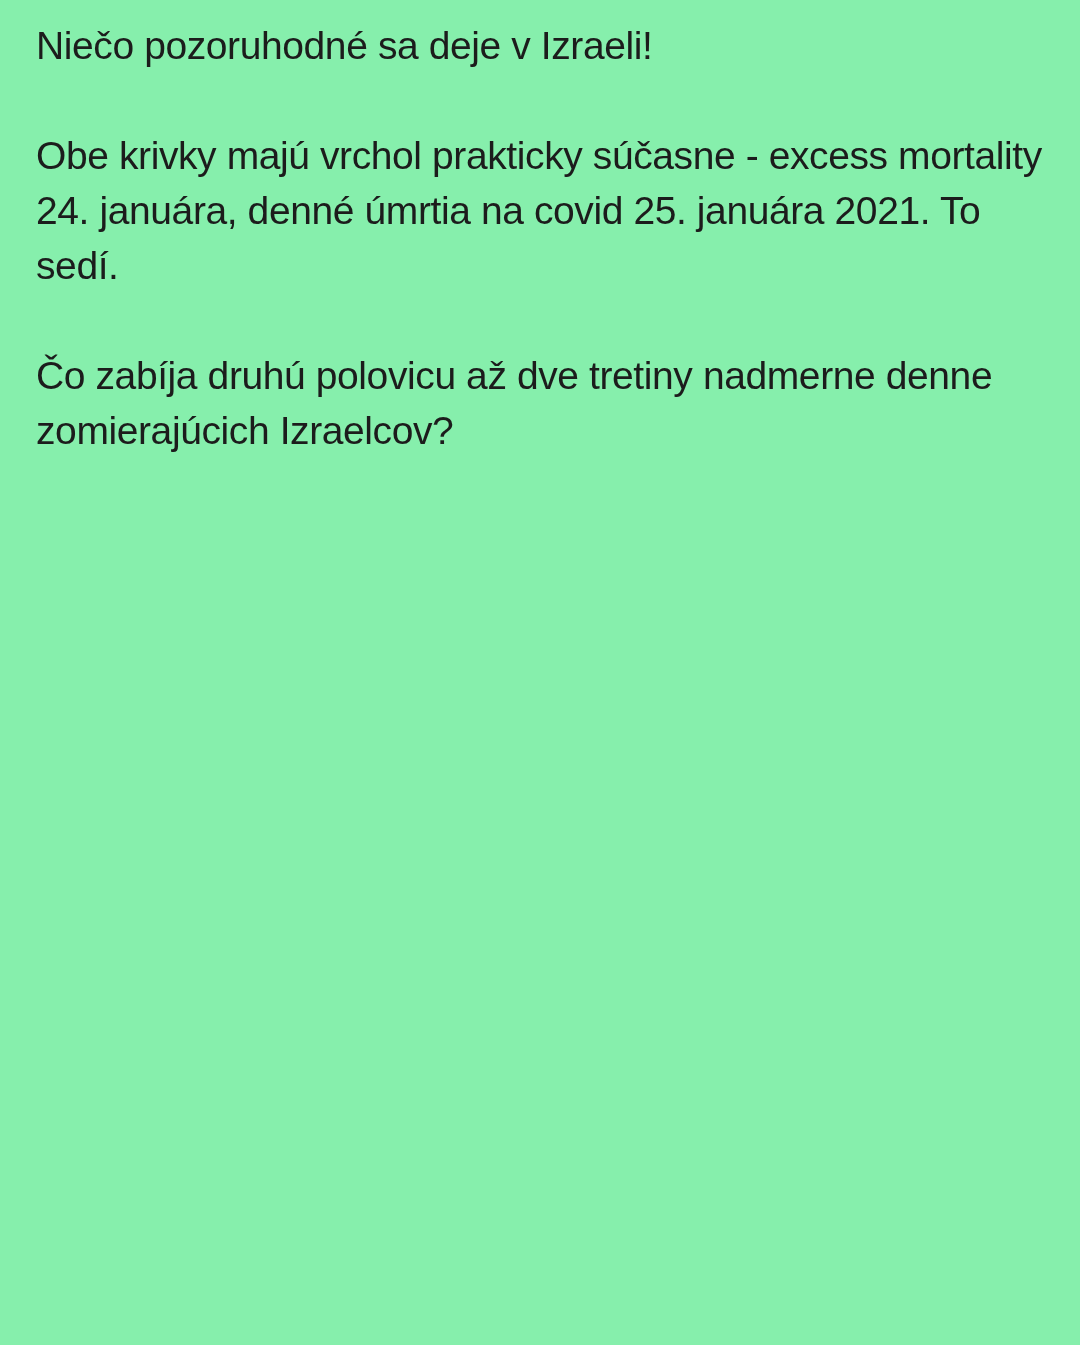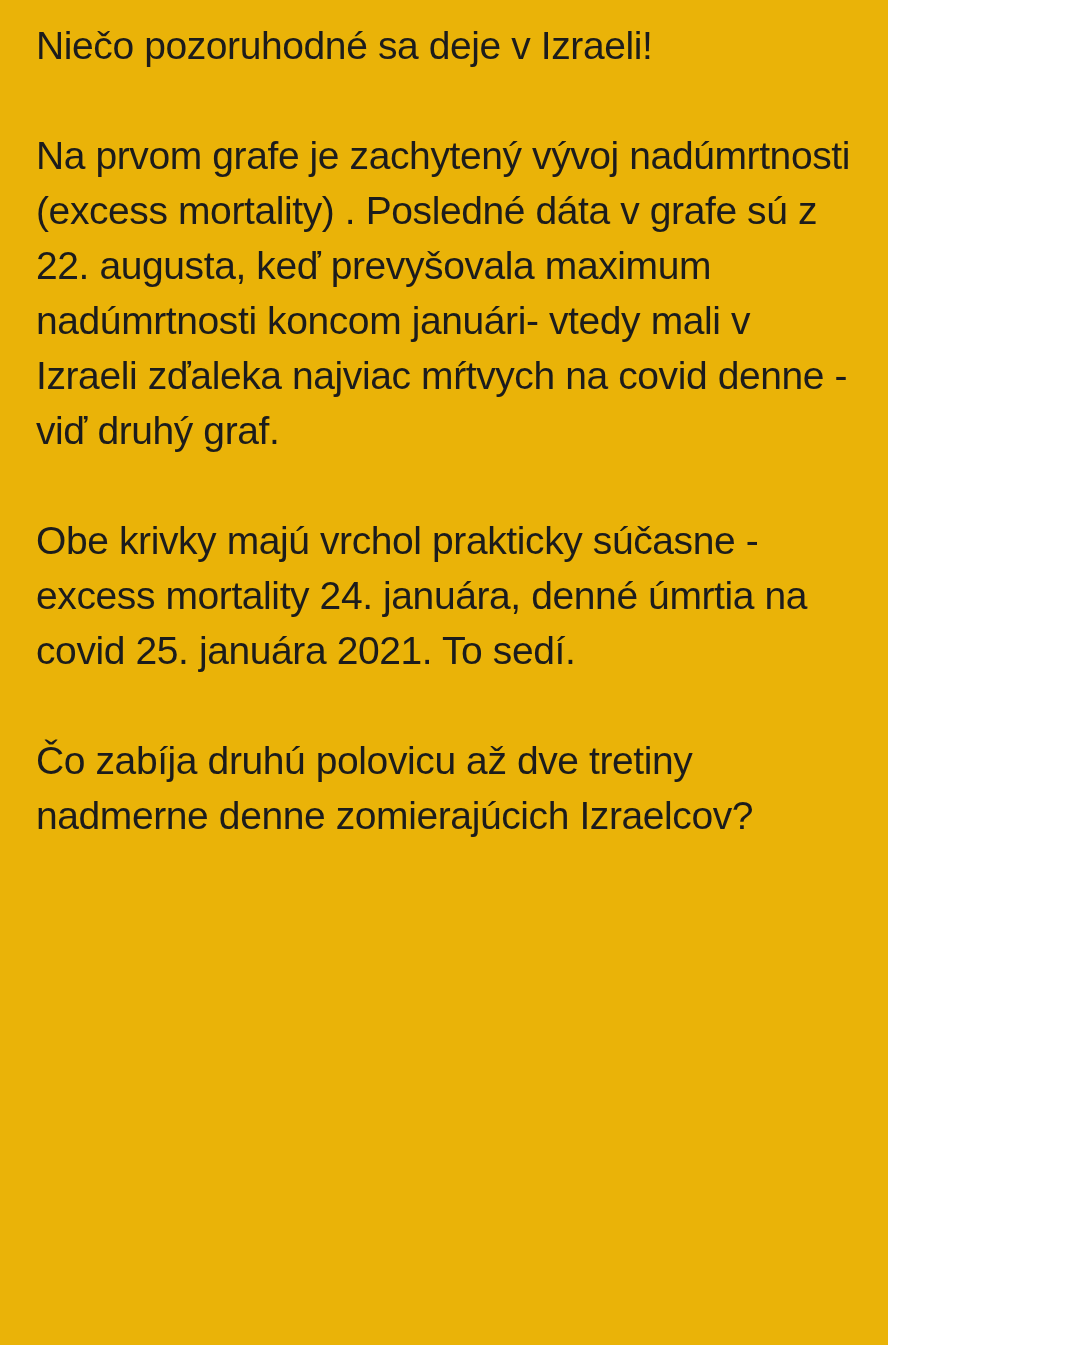--- a/index.html
+++ b/index.html
@@ -7,24 +7,24 @@
     padding: 0;
     background: #ffffff;
   }
   body {
     width: 1080px;
     height: 1345px;
     overflow: hidden;
   }
   .page {
     box-sizing: border-box;
-    width: 888px;
+    width: 1080px;
     height: 1345px;
     padding: 18px 32px 0 36px;
-    background: #eab308;
+    background: #86efac;
   }
   .text-body {
     max-width: 1008px;
     font-family: "Liberation Sans", "DejaVu Sans", sans-serif;
     font-size: 39px;
     line-height: 55px;
     letter-spacing: -0.4px;
     color: #1c1c1c;
     font-weight: 400;
   }
@@ -35,17 +35,16 @@
   .text-body p:last-child {
     margin-bottom: 12px;
   }
 </style>
 </head>
 <body>
 
 <div class="page">
   <div class="text-body">
     <p>Niečo pozoruhodné sa deje v Izraeli!</p>
-    <p>Na prvom grafe je zachytený vývoj nadúmrtnosti (excess mortality) . Posledné dáta v grafe sú z 22. augusta, keď prevyšovala maximum nadúmrtnosti koncom januári- vtedy mali v Izraeli zďaleka najviac mŕtvych na covid denne - viď druhý graf.</p>
     <p>Obe krivky majú vrchol prakticky súčasne - excess mortality 24. januára, denné úmrtia na covid 25. januára 2021. To sedí.</p>
     <p>Čo zabíja druhú polovicu až dve tretiny nadmerne denne zomierajúcich Izraelcov?</p>
   </div>
 </div>
 
 </body></html>

